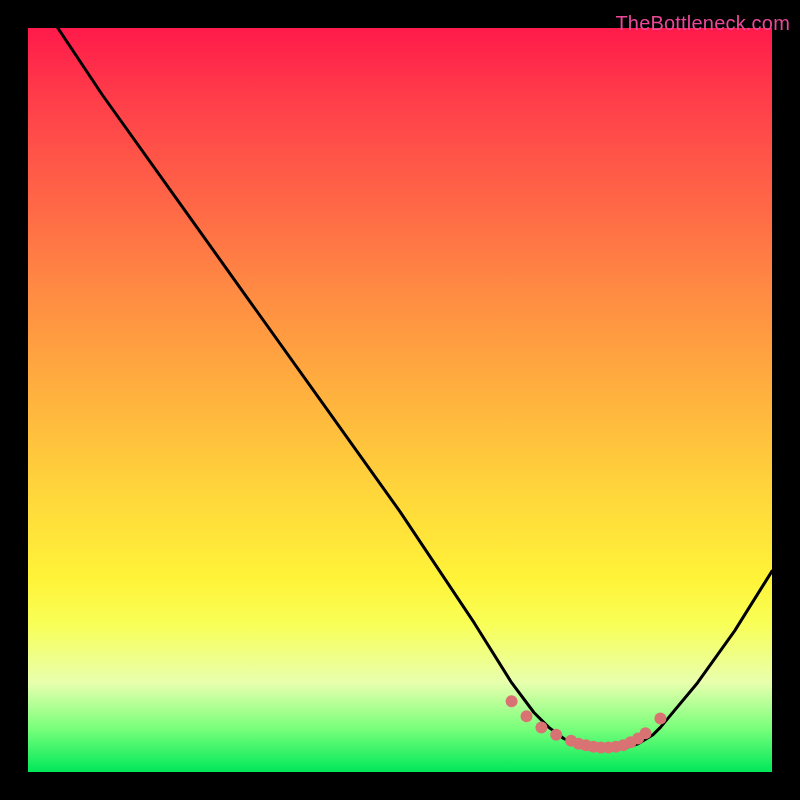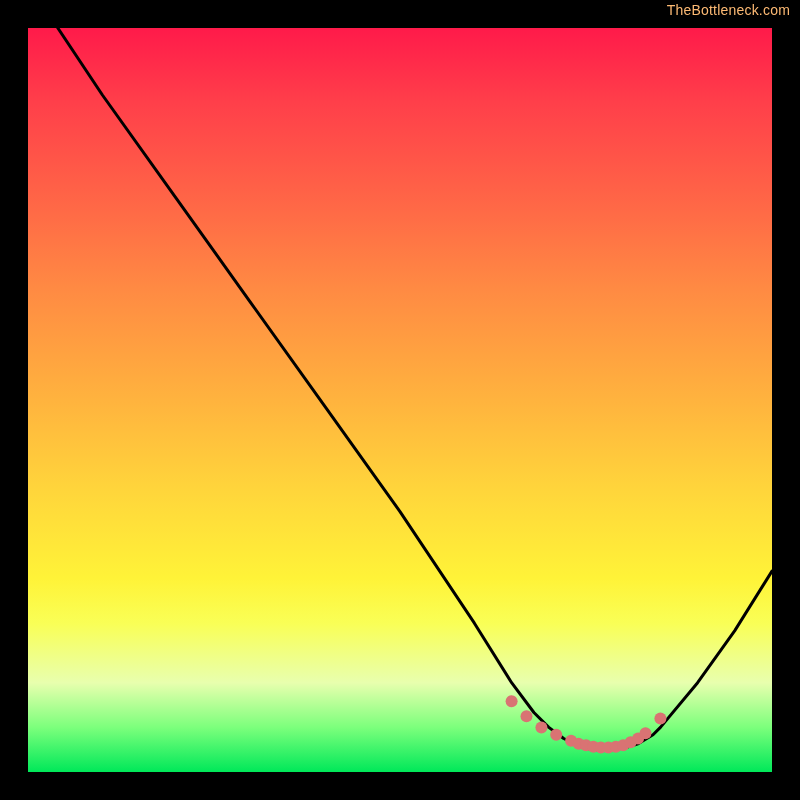--- a/index.html
+++ b/index.html
@@ -25,24 +25,24 @@
       #ffb33e 50%,
       #ffd53b 62%,
       #fff338 74%,
       #f9ff56 80%,
       #e8ffae 88%,
       #7cff7c 94%,
       #00e859 100%);
   }
   .watermark {
     position: absolute;
-    top: 2px;
+    top: 12px;
     right: 10px;
-    color: #fdba74;
-    font-size: 14px;
+    color: #ec4899;
+    font-size: 20px;
     font-weight: 500;
     letter-spacing: 0.2px;
   }
   svg {
     position: absolute;
     left: 0;
     top: 0;
   }
 </style>
 </head>

